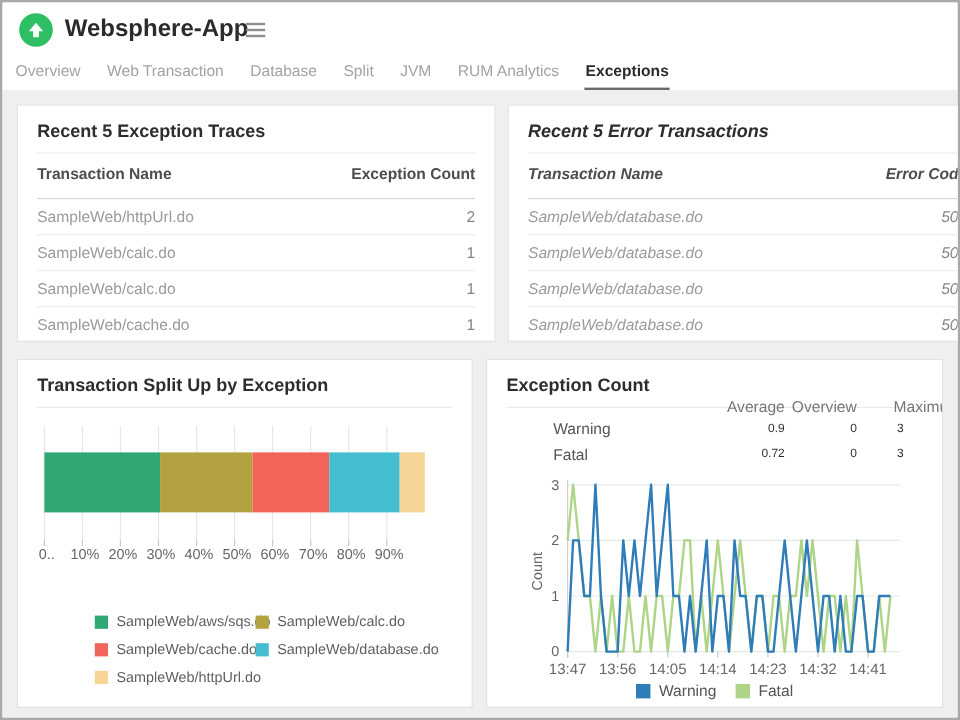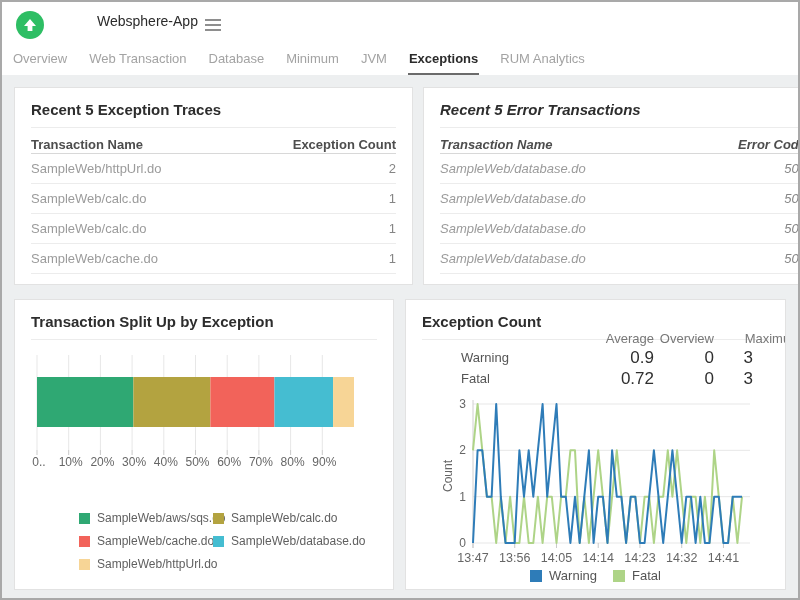--- a/index.html
+++ b/index.html
@@ -2,59 +2,59 @@
 <html><head>
 <meta charset="utf-8">
 <style>
   html,body{margin:0;padding:0;background:#d7d7d7;}
   .screen{position:relative;width:796px;height:596px;border:2px solid #a9a9a9;background:#fff;
           font-family:"Liberation Sans",sans-serif;overflow:hidden;}
   
   .app-header{position:absolute;top:0;left:0;right:0;height:73px;background:#fff;}
   .app-icon{position:absolute;left:14px;top:9px;width:28px;height:28px;border-radius:50%;background:#2ebe64;}
   .app-icon svg{position:absolute;left:7px;top:7px;}
-  .app-title{position:absolute;left:52px;top:11px;font-size:14px;font-weight:normal;color:#2b2b2b;margin-left:43px;}
+  .app-title{position:absolute;left:52px;top:11px;font-size:20px;font-weight:bold;color:#2b2b2b;}
   .menu-icon{position:absolute;left:203px;top:17px;width:16px;height:2px;background:#8e8e8e;
              box-shadow:0 5px 0 #8e8e8e,0 10px 0 #8e8e8e;cursor:pointer;}
   .tab-bar{position:absolute;left:10px;top:47px;display:flex;gap:20px;}
   .tab{font-size:13px;color:#a3a3a3;padding:2px 1px 7px;cursor:pointer;white-space:nowrap;}
   .tab.active{color:#2b2b2b;font-weight:bold;border-bottom:3px solid #6b6b6b;}
   
   .content{position:absolute;top:73px;left:0;right:0;bottom:0;background:#edeff0;}
   .panel{position:absolute;background:#fff;border:1px solid #e2e2e2;box-sizing:border-box;overflow:hidden;}
   .p1{left:12px;top:12px;width:399px;height:198px;}
   .p2{left:421px;top:12px;width:400px;height:198px;font-style:italic;}
   .p3{left:12px;top:224px;width:380px;height:291px;}
   .p4{left:403px;top:224px;width:381px;height:291px;}
   .panel-title{margin:0 16px;padding:13px 0 9px;font-size:15px;font-weight:bold;color:#2d2d2d;
                border-bottom:1px solid #ececec;}
   
   .data-table{margin:0 16px;}
   .trow{display:flex;justify-content:space-between;align-items:center;padding:7px 0;
         border-bottom:1px solid #ececec;font-size:13px;}
-  .trow.head{font-weight:bold;color:#4d4d4d;border-bottom:1px solid #d8d8d8;padding:9px 0 1px;}
+  .trow.head{font-weight:bold;color:#4d4d4d;border-bottom:1px solid #d8d8d8;padding:9px 0 13px;}
   .cell-name{color:#9b9b9b;}
   .trow.head .cell-name,.trow.head .cell-val{color:#4d4d4d;}
   .cell-val{color:#858585;}
   
   .bar-chart{position:absolute;left:12px;top:48px;}
   .bar-legend{position:absolute;left:64px;top:211px;display:grid;grid-template-columns:134px auto;
               grid-row-gap:9px;font-size:12px;color:#5f5f5f;}
   .legend-item{display:flex;align-items:center;gap:7px;cursor:pointer;white-space:nowrap;}
   .swatch{width:11px;height:11px;display:inline-block;flex:none;}
   
   .stats{position:absolute;top:29px;left:0;width:474px;}
   .stats-row{display:flex;align-items:center;height:21px;font-size:13px;}
   .stats-row.head{height:18px;color:#777;}
   .stats-label{flex:none;width:158px;box-sizing:border-box;padding-left:55px;color:#555;}
   .st-avg,.st-min,.st-max{box-sizing:border-box;text-align:right;}
   .st-avg{width:90px;}
   .st-min{width:60px;}
   .st-max{width:87px;}
-  .stats-row .num{font-size:17px;color:#2f2f2f;}
+  .stats-row .num{font-size:10px;color:#2f2f2f;}
   .stats-row .st-max.num{padding-right:48px;}
   .line-chart{position:absolute;left:0;top:96px;}
   .line-legend{position:absolute;left:0;bottom:6px;width:100%;display:flex;justify-content:center;
                gap:16px;font-size:13px;color:#555;}
   .line-legend .swatch{width:12px;height:12px;}
 </style>
 </head>
 <body>
 
 <div class="screen">
@@ -64,24 +64,24 @@
       <svg width="14" height="14" viewBox="0 0 14 14">
         <path d="M7 1 L13 8 H9.4 V13 H4.6 V8 H1 Z" fill="#ffffff"></path>
       </svg>
     </div>
     <div class="app-title">Websphere-App</div>
     <div class="menu-icon"></div>
     <div class="tab-bar">
         <div class="tab">Overview</div>
         <div class="tab">Web Transaction</div>
         <div class="tab">Database</div>
-        <div class="tab">Minimum</div>
+        <div class="tab">Split</div>
         <div class="tab">JVM</div>
+        <div class="tab">RUM Analytics</div>
         <div class="tab active">Exceptions</div>
-        <div class="tab">RUM Analytics</div>
       </div>
   </div>
 
   <div class="content">
 
     <div class="panel p1">
       <div class="panel-title">Recent 5 Exception Traces</div>
       <div class="data-table">
           <div class="trow head">
             <span class="cell-name">Transaction Name</span>

